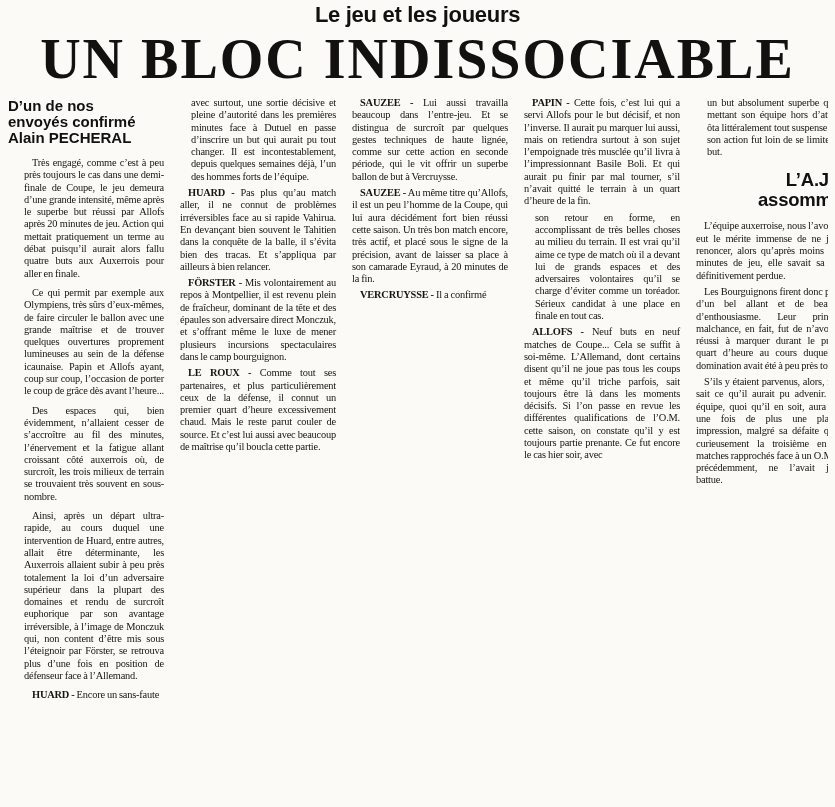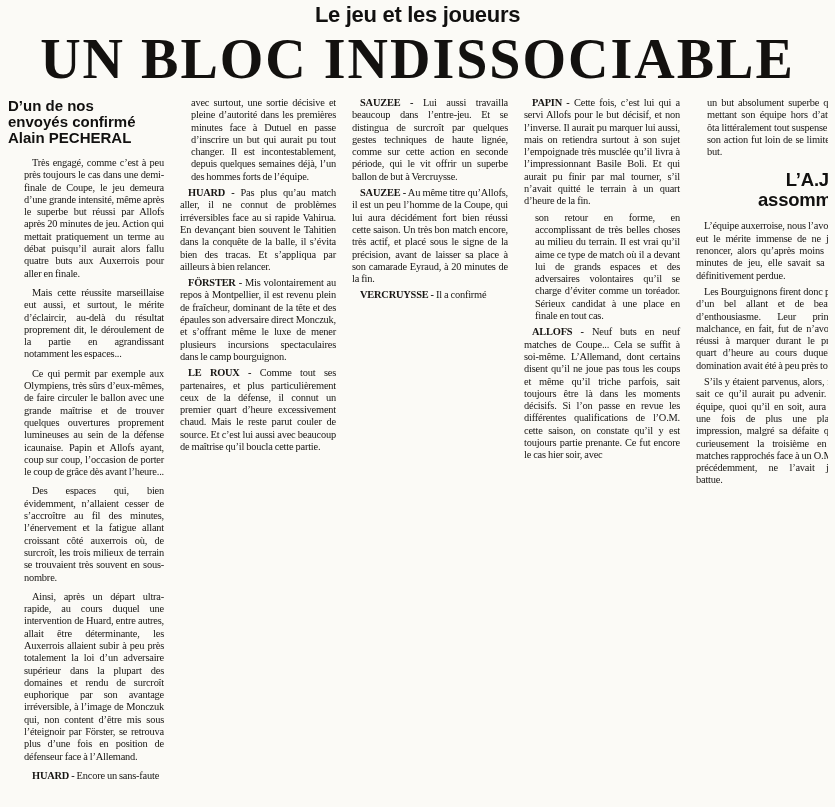--- a/index.html
+++ b/index.html
@@ -59,21 +59,20 @@
   <div class="kicker">Le jeu et les joueurs</div>
   <h1 class="headline">UN BLOC INDISSOCIABLE</h1>
   <div class="cols">
       <div class="col col-1">
         <div class="byline">
           <div>D’un de nos</div>
           <div>envoyés confirmé</div>
           <div>Alain PECHERAL</div>
         </div>
         <p class="para">Très engagé, comme c’est à peu près toujours le cas dans une demi-finale de Coupe, le jeu demeura d’une grande intensité, même après le superbe but réussi par Allofs après 20 minutes de jeu. Action qui mettait pratiquement un terme au débat puisqu’il aurait alors fallu quatre buts aux Auxerrois pour aller en finale.</p>
-        <p class="para">Mais cette réussite marseillaise eut aussi, et surtout, le mérite d’éclaircir, au-delà du résultat proprement dit, le déroulement de la partie en agrandissant notamment les espaces...</p>
         <p class="para">Ce qui permit par exemple aux Olympiens, très sûrs d’eux-mêmes, de faire circuler le ballon avec une grande maîtrise et de trouver quelques ouvertures proprement lumineuses au sein de la défense icaunaise. Papin et Allofs ayant, coup sur coup, l’occasion de porter le coup de grâce dès avant l’heure...</p>
         <p class="para">Des espaces qui, bien évidemment, n’allaient cesser de s’accroître au fil des minutes, l’énervement et la fatigue allant croissant côté auxerrois où, de surcroît, les trois milieux de terrain se trouvaient très souvent en sous-nombre.</p>
         <p class="para">Ainsi, après un départ ultra-rapide, au cours duquel une intervention de Huard, entre autres, allait être déterminante, les Auxerrois allaient subir à peu près totalement la loi d’un adversaire supérieur dans la plupart des domaines et rendu de surcroît euphorique par son avantage irréversible, à l’image de Monczuk qui, non content d’être mis sous l’éteignoir par Förster, se retrouva plus d’une fois en position de défenseur face à l’Allemand.</p>
         <p class="para"><strong class="lead">HUARD -</strong> <span>Encore un sans-faute</span></p>
       </div>
       <div class="col col-2">
         <p class="para cont">avec surtout, une sortie décisive et pleine d’autorité dans les premières minutes face à Dutuel en passe d’inscrire un but qui aurait pu tout changer. Il est incontestablement, depuis quelques semaines déjà, l’un des hommes forts de l’équipe.</p>
         <p class="para"><strong class="lead">HUARD -</strong> <span>Pas plus qu’au match aller, il ne connut de problèmes irréversibles face au si rapide Vahirua. En devançant bien souvent le Tahitien dans la conquête de la balle, il s’évita bien des tracas. Et s’appliqua par ailleurs à bien relancer.</span></p>
         <p class="para"><strong class="lead">FÖRSTER -</strong> <span>Mis volontairement au repos à Montpellier, il est revenu plein de fraîcheur, dominant de la tête et des épaules son adversaire direct Monczuk, et s’offrant même le luxe de mener plusieurs incursions spectaculaires dans le camp bourguignon.</span></p>
         <p class="para"><strong class="lead">LE ROUX -</strong> <span>Comme tout ses partenaires, et plus particulièrement ceux de la défense, il connut un premier quart d’heure excessivement chaud. Mais le reste parut couler de source. Et c’est lui aussi avec beaucoup de maîtrise qu’il boucla cette partie.</span></p>

